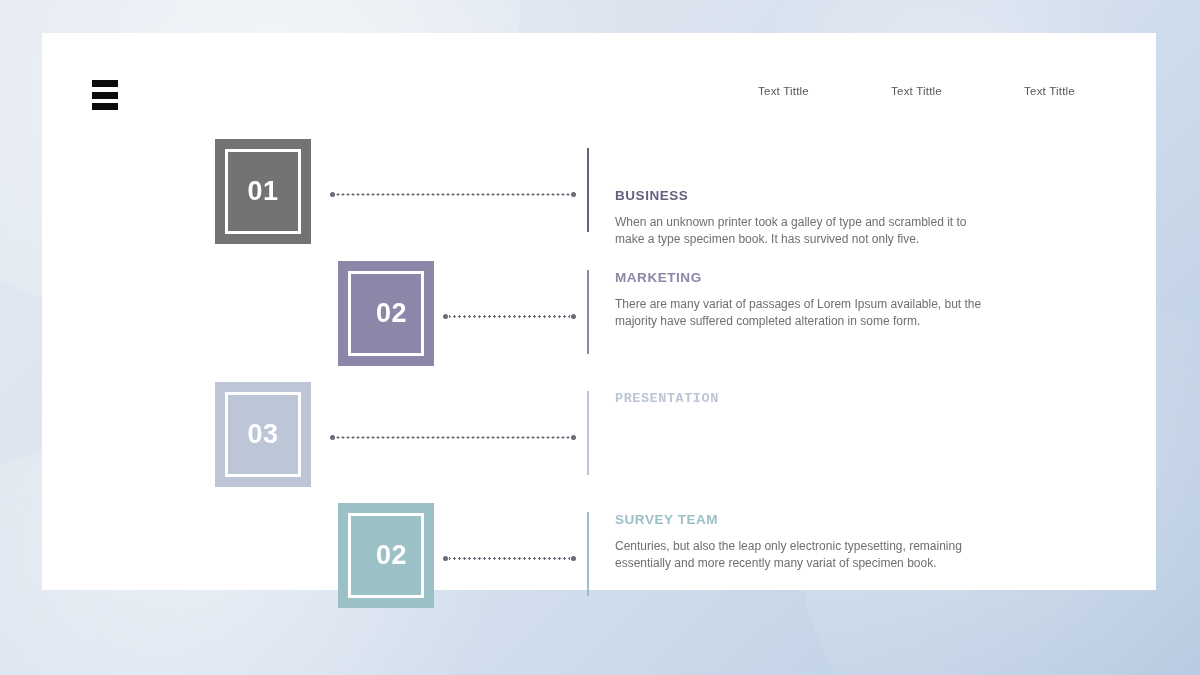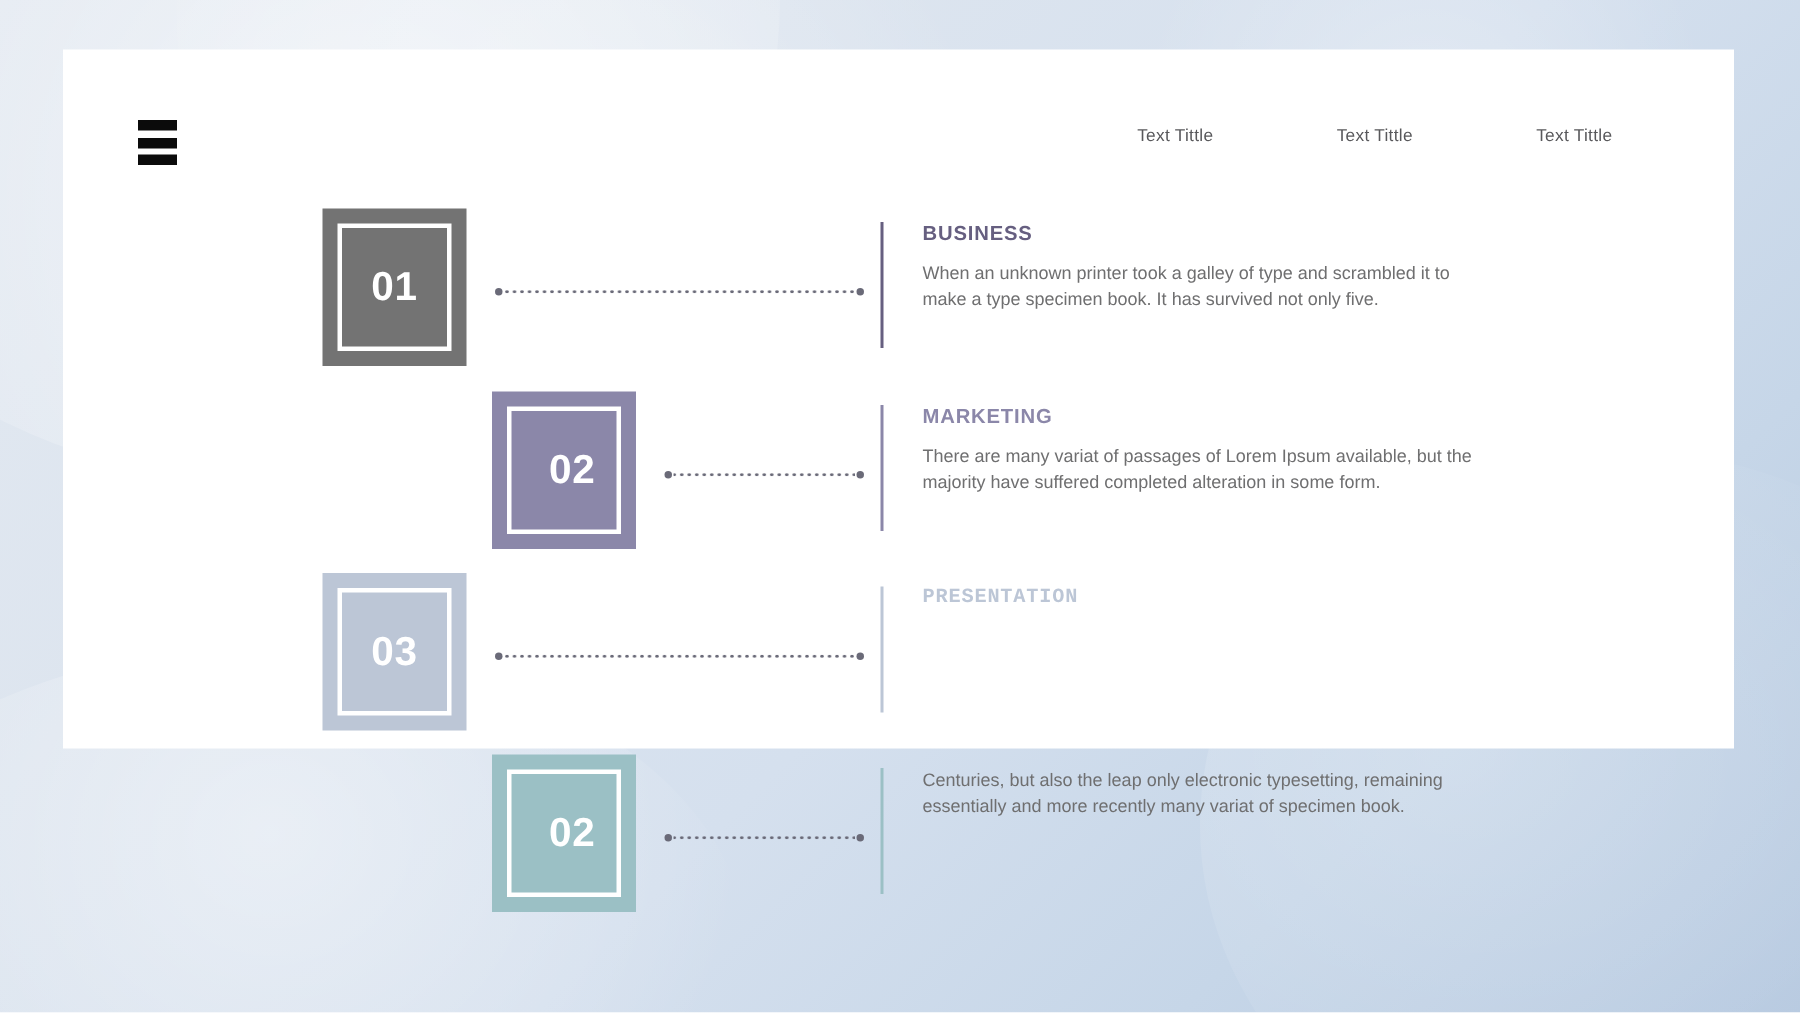--- a/index.html
+++ b/index.html
@@ -51,21 +51,21 @@
     width: 380px; height: 300px;
     background: radial-gradient(ellipse at 50% 70%, rgba(255,255,255,0.30) 0%, rgba(255,255,255,0) 72%);
   }
 
   
   #card {
     position: absolute;
     left: 42px;
     top: 33px;
     width: 1114px;
-    height: 466px;
+    height: 557px;
     background: #ffffff;
   }
 
   
   #hamburger {
     position: absolute;
     left: 50px;
     top: 47px;
     width: 26px;
     height: 30px;
@@ -112,21 +112,21 @@
   .num-box {
     position: absolute;
     top: 0;
     width: 96px;
     height: 105px;
     display: flex;
     align-items: center;
     justify-content: center;
   }
   .num-box.pos-left  { left: 173px; }
-  .num-box.pos-right { left: 286px; padding-left: 11px; }
+  .num-box.pos-right { left: 296px; padding-left: 11px; }
 
   .num-box .inner-frame {
     position: absolute;
     left: 10px;
     top: 10px;
     right: 10px;
     bottom: 10px;
     border: 3px solid #ffffff;
   }
   .num-box .num-label {
@@ -221,21 +221,21 @@
         <div class="inner-frame"></div>
         <span class="num-label">01</span>
       </div>
       <div class="connector pos-left">
         <span class="dot-end" style="background: rgb(106, 106, 120);"></span>
         <span class="dot-line"></span>
         <span class="dot-end" style="background: rgb(106, 106, 120);"></span>
       </div>
       <div class="accent-bar" style="background: rgb(102, 95, 128);"></div>
       <div class="text-block">
-        <div class="section-title" style="color: rgb(102, 95, 128);">BUSINESS</div>
+        <div class="section-title" style="color: rgb(102, 95, 128); margin-top: 40px;">BUSINESS</div>
         <div class="section-desc" style="color: rgb(111, 111, 112);">When an unknown printer took a galley of type and scrambled it to make a type specimen book. It has survived not only five.</div>
       </div>
     </div>
 
     <div class="row row-2">
       <div class="num-box pos-right" style="background: rgb(139, 135, 169);">
         <div class="inner-frame"></div>
         <span class="num-label">02</span>
       </div>
       <div class="connector pos-right">
@@ -271,18 +271,19 @@
         <div class="inner-frame"></div>
         <span class="num-label">02</span>
       </div>
       <div class="connector pos-right">
         <span class="dot-end" style="background: rgb(106, 106, 120);"></span>
         <span class="dot-line"></span>
         <span class="dot-end" style="background: rgb(106, 106, 120);"></span>
       </div>
       <div class="accent-bar" style="background: rgb(155, 192, 197);"></div>
       <div class="text-block">
+        <div class="section-title" style="color: rgb(155, 192, 197);">SURVEY TEAM</div>
         <div class="section-desc" style="color: rgb(111, 111, 112);">Centuries, but also the leap only electronic typesetting, remaining essentially and more recently many variat of specimen book.</div>
       </div>
     </div>
 
   </div>
 </div>
 
 </body></html>

